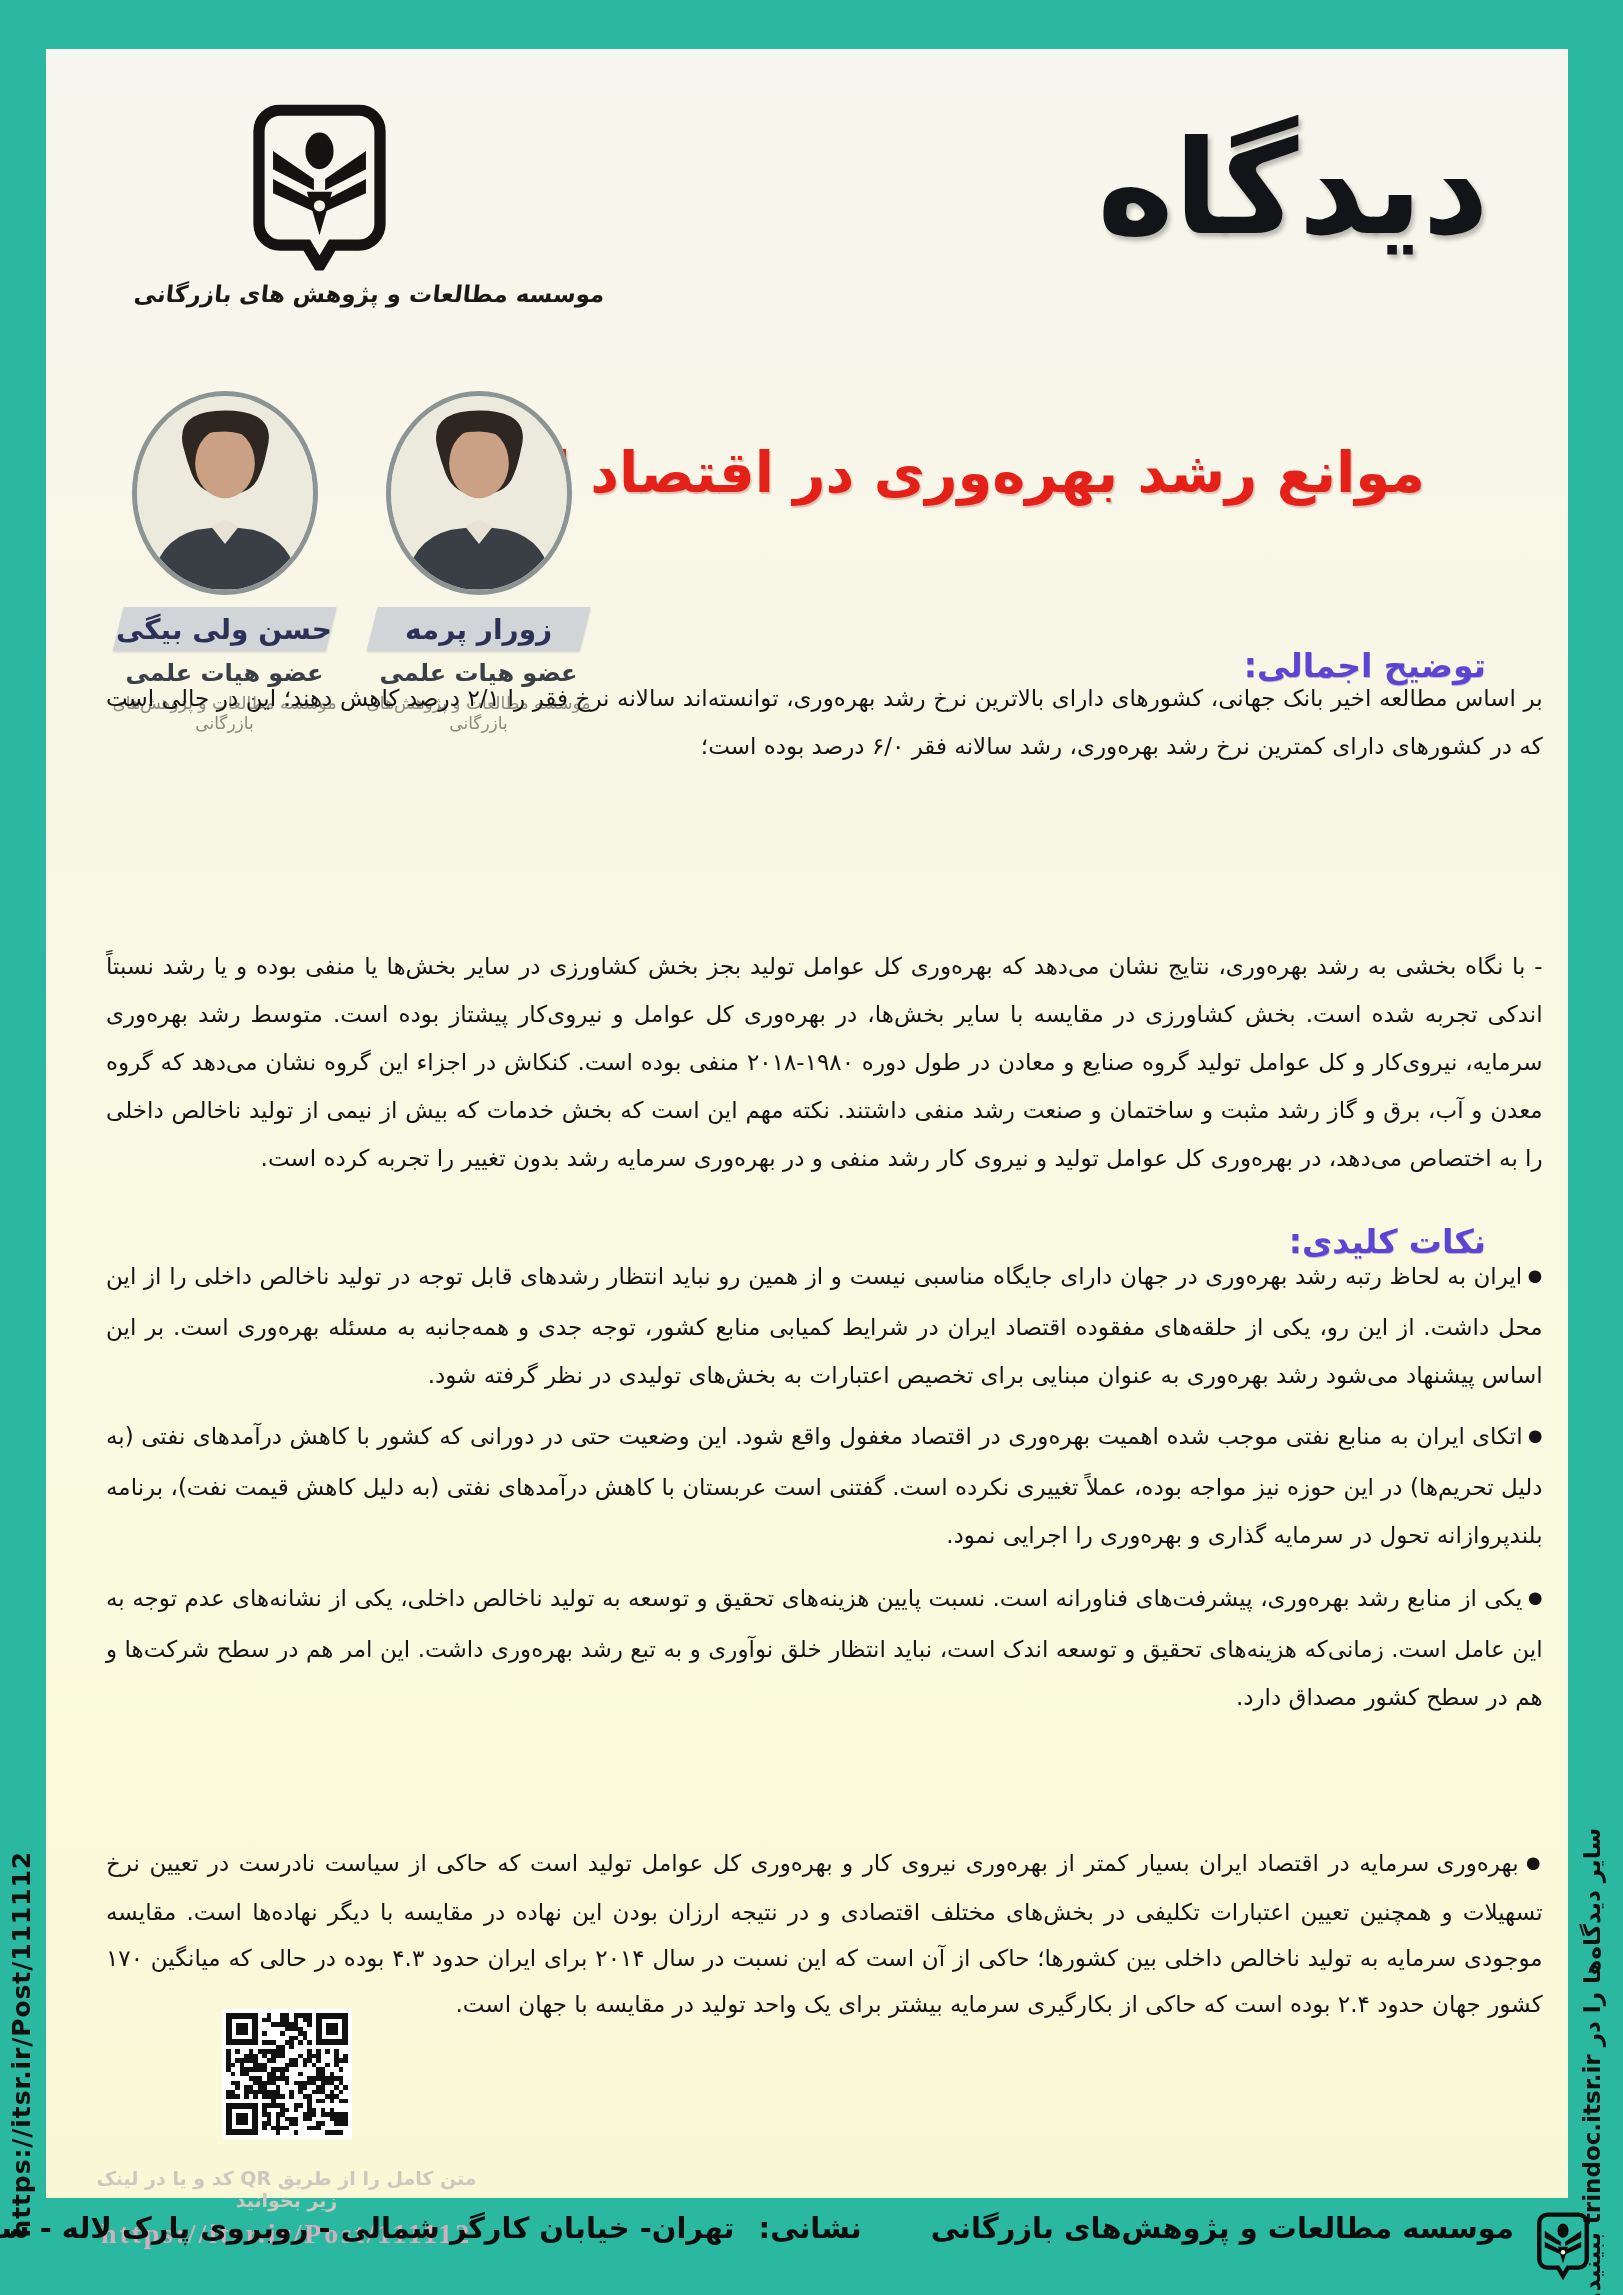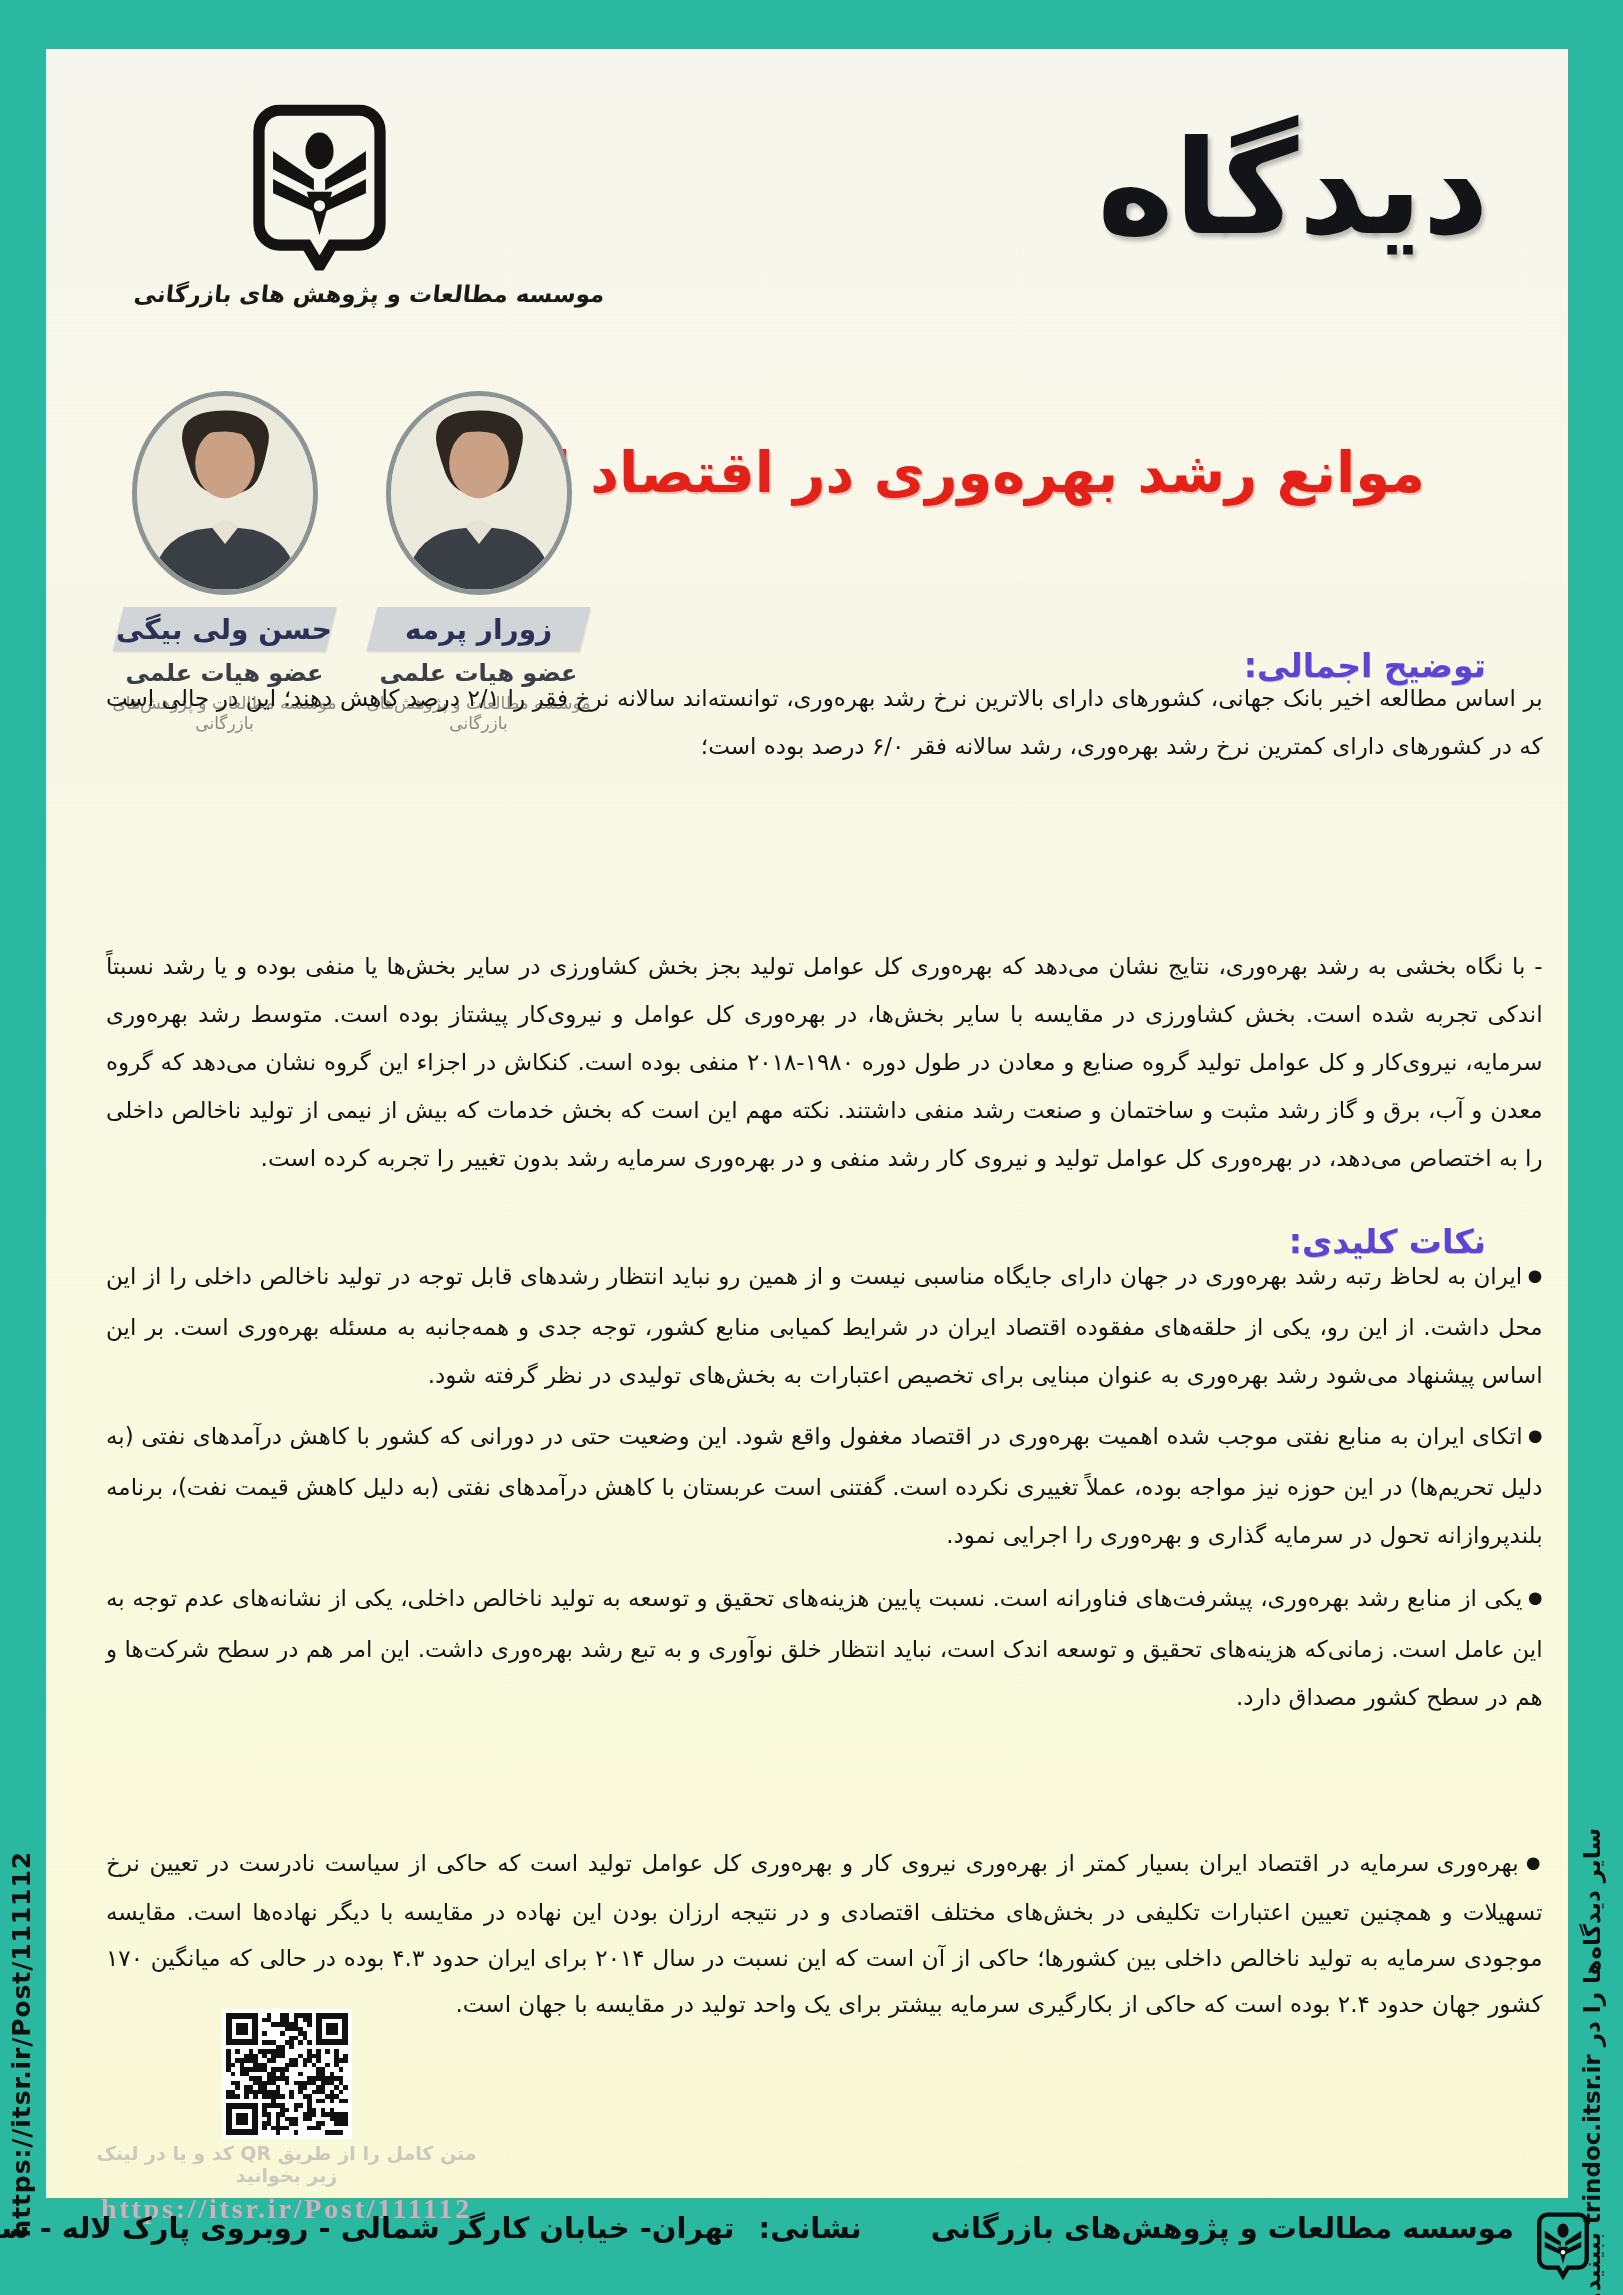--- a/index.html
+++ b/index.html
@@ -71,21 +71,21 @@
   .p3{top:893px;}
   .h-kp{top:1165px;}
   .b1{top:1203px;}
   .b2{top:1363px;}
   .b3{top:1525px;}
   .b4{top:1687px;}
   .b5{top:1791px;line-height:46px;}
   
   .qr-block{position:absolute;left:37px;top:1960px;width:407px;text-align:center;}
   .qr-svg{width:130px;height:130px;display:block;margin:0 auto;background:#ffffff;}
-  .qr-caption{margin-top:3px;font-size:19px;font-weight:700;color:#ccc8bd;direction:rtl;}
+  .qr-caption{margin-top:28px;font-size:19px;font-weight:700;color:#ccc8bd;direction:rtl;}
   .qr-link{
     margin-top:7.4px;font-size:28px;font-weight:700;color:#d2afbd;
     font-family:"Liberation Serif","DejaVu Serif",serif;letter-spacing:2.8px;direction:ltr;
   }
   
   .vwrap{position:absolute;}
   .vtext{
     display:inline-block;white-space:nowrap;
     transform-origin:0 0;transform:rotate(-90deg) translateX(-100%);
   }

